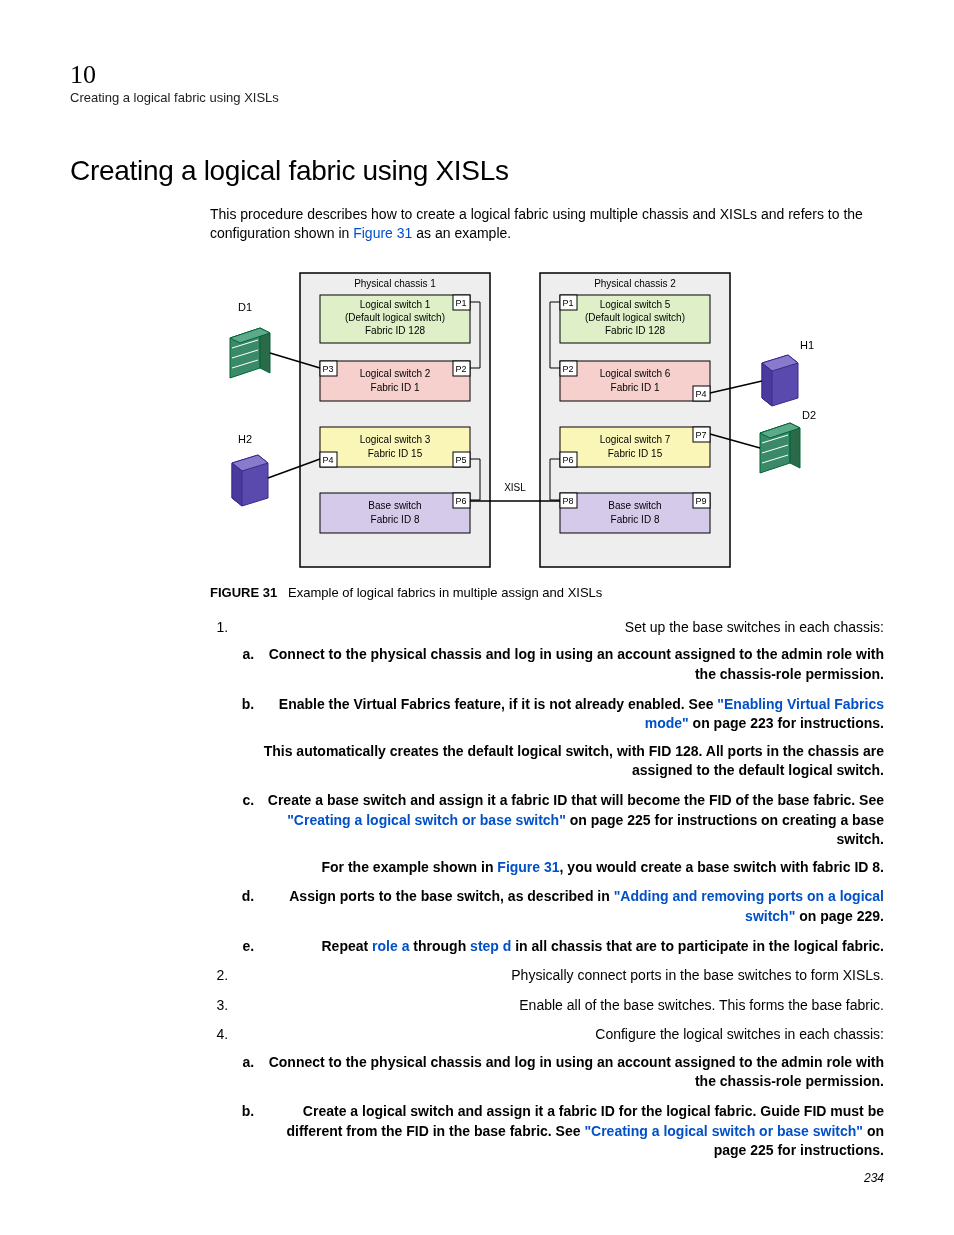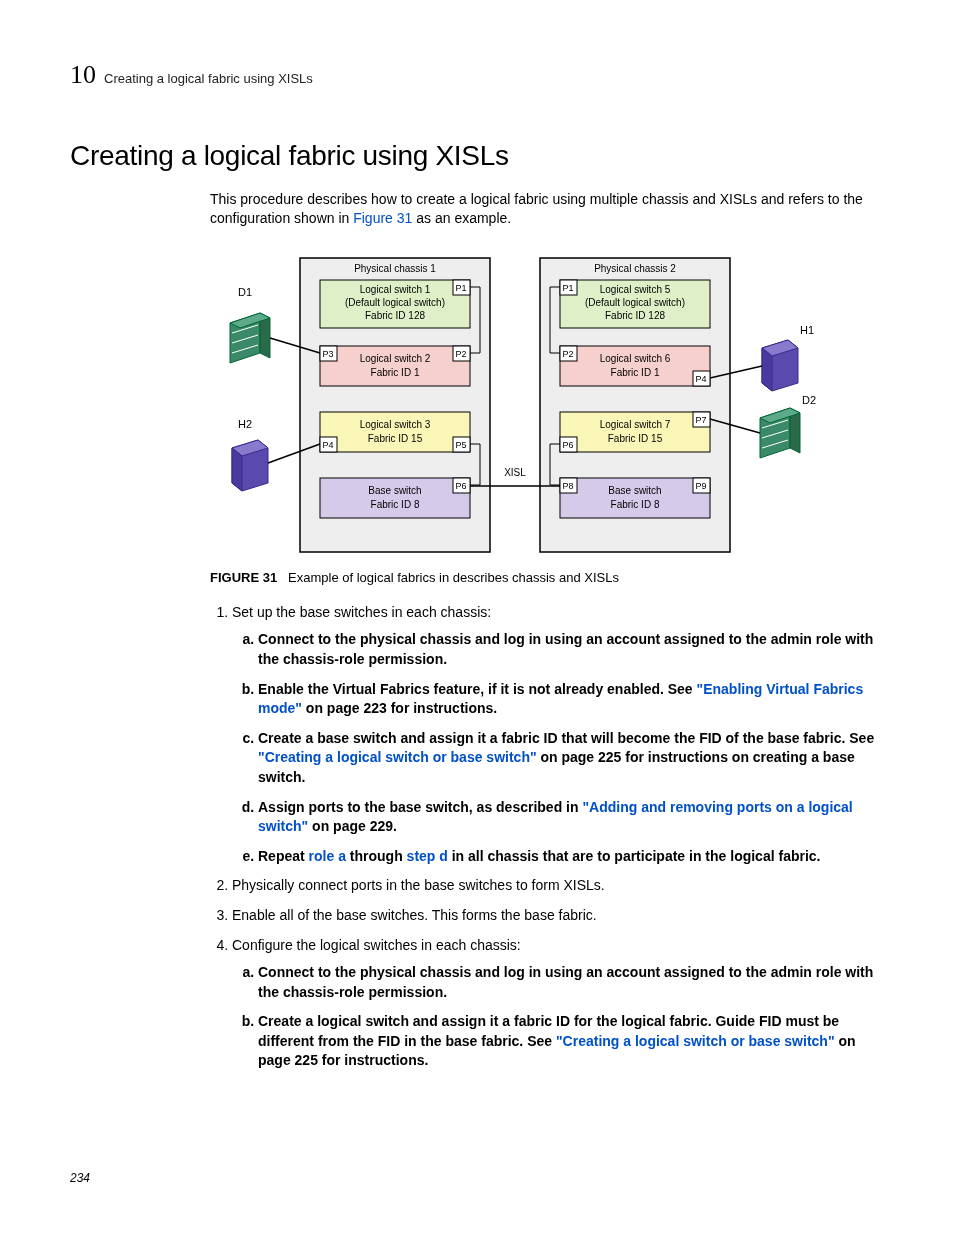--- a/index.html
+++ b/index.html
@@ -6,37 +6,37 @@
   body {
     font-family: Arial, Helvetica, sans-serif;
     font-size: 14px;
     color: #000;
     background: #fff;
     width: 954px;
     height: 1235px;
     position: relative;
     padding: 60px 70px 50px 70px;
   }
-  .header-row { display: flex; align-items: baseline; gap: 8px; margin-bottom: 50px; }
+  .header-row { display: flex; align-items: baseline; gap: 0; margin-bottom: 50px; flex-direction: column; }
   .chapter-num { font-size: 26px; font-weight: 400; font-family: "Times New Roman", serif; }
   .header-text { font-size: 13px; color: #222; }
   h1.title { font-size: 28px; font-weight: 400; letter-spacing: -0.3px; margin-bottom: 18px; font-family: "Arial Narrow", Arial, sans-serif; font-stretch: condensed; }
   .intro { margin-left: 140px; font-size: 14px; line-height: 1.35; margin-bottom: 20px; }
   .link { color: #0050c8; }
   .figure-wrap { margin-left: 140px; margin-bottom: 12px; text-align: center; }
   svg.diagram { display: block; }
   .figure-caption { margin-left: 140px; font-size: 13px; margin-bottom: 18px; }
   .figure-caption strong { font-weight: bold; }
   .cap-text { font-family: "Arial Narrow", Arial, sans-serif; font-stretch: condensed; }
-  ol.main { margin-left: 140px; padding-left: 22px; }
+  ol.main { margin-left: 140px; padding-left: 22px; text-align: right; }
   ol.main > li { margin-bottom: 10px; font-size: 14px; line-height: 1.4; }
   ol.sub { list-style-type: lower-alpha; padding-left: 26px; margin-top: 8px; }
   ol.sub > li { margin-bottom: 10px; font-weight: bold; }
   .para { margin-top: 8px; }
-  .footer { position: absolute; bottom: 50px; left: 70px; right: 70px; display: flex; justify-content: flex-start; font-style: italic; font-size: 12px; }
+  .footer { position: absolute; bottom: 50px; left: 70px; right: 70px; display: flex; justify-content: flex-end; font-style: italic; font-size: 12px; }
   .footer-right { text-align: right; }
 </style>
 </head>
 <body>
 
 <div class="header-row">
   <span class="chapter-num">10</span>
   <span class="header-text">Creating a logical fabric using XISLs</span>
 </div>
 
@@ -166,33 +166,37 @@
     <line x1="552" y1="180" x2="578" y2="172" stroke="#fff"></line>
     <line x1="552" y1="190" x2="578" y2="182" stroke="#fff"></line>
     <line x1="552" y1="200" x2="578" y2="192" stroke="#fff"></line>
   </g>
   <text x="592" y="156" font-size="11">D2</text>
   <line x1="500" y1="171" x2="550" y2="185" stroke="#000" stroke-width="1.5"></line>
 </svg>
 </div>
 
 <p class="figure-caption">
-  <strong>FIGURE 31</strong>&nbsp;&nbsp;&nbsp;<span class="cap-text">Example of logical fabrics in describes chassis and XISLs</span>
+  <strong>FIGURE 31</strong>&nbsp;&nbsp;&nbsp;<span class="cap-text">Example of logical fabrics in multiple assign and XISLs</span>
 </p>
 
 <ol class="main">
   <li>
     <span>Set up the base switches in each chassis:</span>
     <ol class="sub">
       <li>Connect to the physical chassis and log in using an account assigned to the admin role with the chassis-role permission.</li>
       <li>
         <span>Enable the Virtual Fabrics feature, if it is not already enabled. See </span><span class="link">"Enabling Virtual Fabrics mode"</span><span> on page 223 for instructions.</span>
+        <p class="para">This automatically creates the default logical switch, with FID 128. All ports in the chassis are assigned to the default logical switch.</p>
       </li>
       <li>
         <span>Create a base switch and assign it a fabric ID that will become the FID of the base fabric. See </span><span class="link">"Creating a logical switch or base switch"</span><span> on page 225 for instructions on creating a base switch.</span>
+        <p class="para">
+          <span>For the example shown in </span><span class="link">Figure 31</span><span>, you would create a base switch with fabric ID 8.</span>
+        </p>
       </li>
       <li>
         <span>Assign ports to the base switch, as described in </span><span class="link">"Adding and removing ports on a logical switch"</span><span> on page 229.</span>
       </li>
       <li>
         <span>Repeat </span><span class="link">role a</span><span> through </span><span class="link">step d</span><span> in all chassis that are to participate in the logical fabric.</span>
       </li>
     </ol>
   </li>
   <li>Physically connect ports in the base switches to form XISLs.</li>

